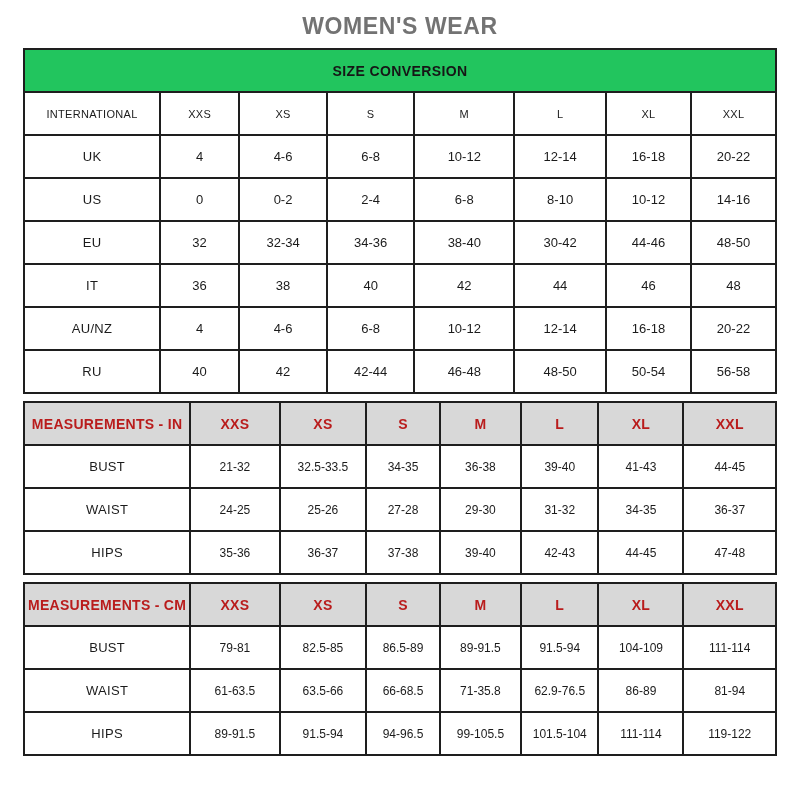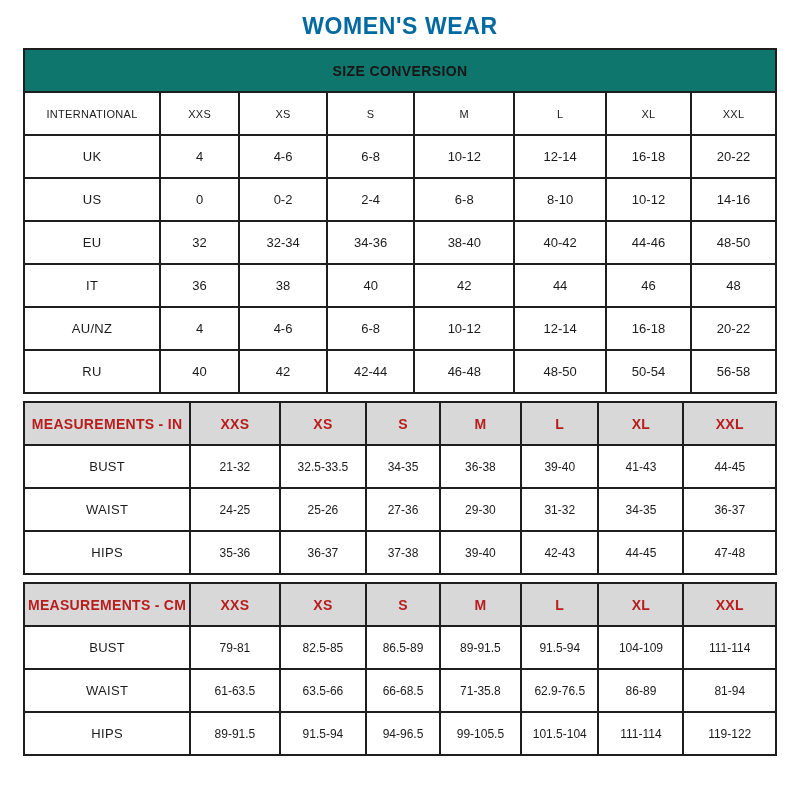--- a/index.html
+++ b/index.html
@@ -10,21 +10,21 @@
     font-family: "Liberation Sans", sans-serif;
     color: #1b1b1b;
   }
   .page-title {
     margin: 13px 0 9px 0;
     text-align: center;
     font-size: 23px;
     line-height: 26px;
     font-weight: bold;
     letter-spacing: 0.6px;
-    color: #0369a1;
+    color: #737373;
   }
   .tables-wrap {
     width: 754px;
     margin: 0 auto;
   }
   table {
     width: 100%;
     border-collapse: collapse;
     table-layout: fixed;
     margin-bottom: 7px;
@@ -32,21 +32,21 @@
   th, td {
     border: 2px solid #1e1e1e;
     height: 43px;
     text-align: center;
     vertical-align: middle;
     padding: 0 2px;
     overflow: hidden;
     white-space: nowrap;
   }
   .banner {
-    background: #0f766e;
+    background: #22c55e;
     font-weight: bold;
     font-size: 14px;
     letter-spacing: 0.4px;
     color: #161616;
     text-align: center;
   }
   .t1-header td {
     font-size: 11px;
     letter-spacing: 0.3px;
     margin-top: 24px;
@@ -123,21 +123,21 @@
         <td class="t1-cell">8-10</td>
         <td class="t1-cell">10-12</td>
         <td class="t1-cell">14-16</td>
       </tr>
       <tr>
         <td class="row-label">EU</td>
         <td class="t1-cell">32</td>
         <td class="t1-cell">32-34</td>
         <td class="t1-cell">34-36</td>
         <td class="t1-cell">38-40</td>
-        <td class="t1-cell">40-42</td>
+        <td class="t1-cell">30-42</td>
         <td class="t1-cell">44-46</td>
         <td class="t1-cell">48-50</td>
       </tr>
       <tr>
         <td class="row-label">IT</td>
         <td class="t1-cell">36</td>
         <td class="t1-cell">38</td>
         <td class="t1-cell">40</td>
         <td class="t1-cell">42</td>
         <td class="t1-cell">44</td>
@@ -196,21 +196,21 @@
         <td class="val-cell">34-35</td>
         <td class="val-cell">36-38</td>
         <td class="val-cell">39-40</td>
         <td class="val-cell">41-43</td>
         <td class="val-cell">44-45</td>
       </tr>
       <tr>
         <td class="row-label">WAIST</td>
         <td class="val-cell">24-25</td>
         <td class="val-cell">25-26</td>
-        <td class="val-cell">27-36</td>
+        <td class="val-cell">27-28</td>
         <td class="val-cell">29-30</td>
         <td class="val-cell">31-32</td>
         <td class="val-cell">34-35</td>
         <td class="val-cell">36-37</td>
       </tr>
       <tr>
         <td class="row-label">HIPS</td>
         <td class="val-cell">35-36</td>
         <td class="val-cell">36-37</td>
         <td class="val-cell">37-38</td>

